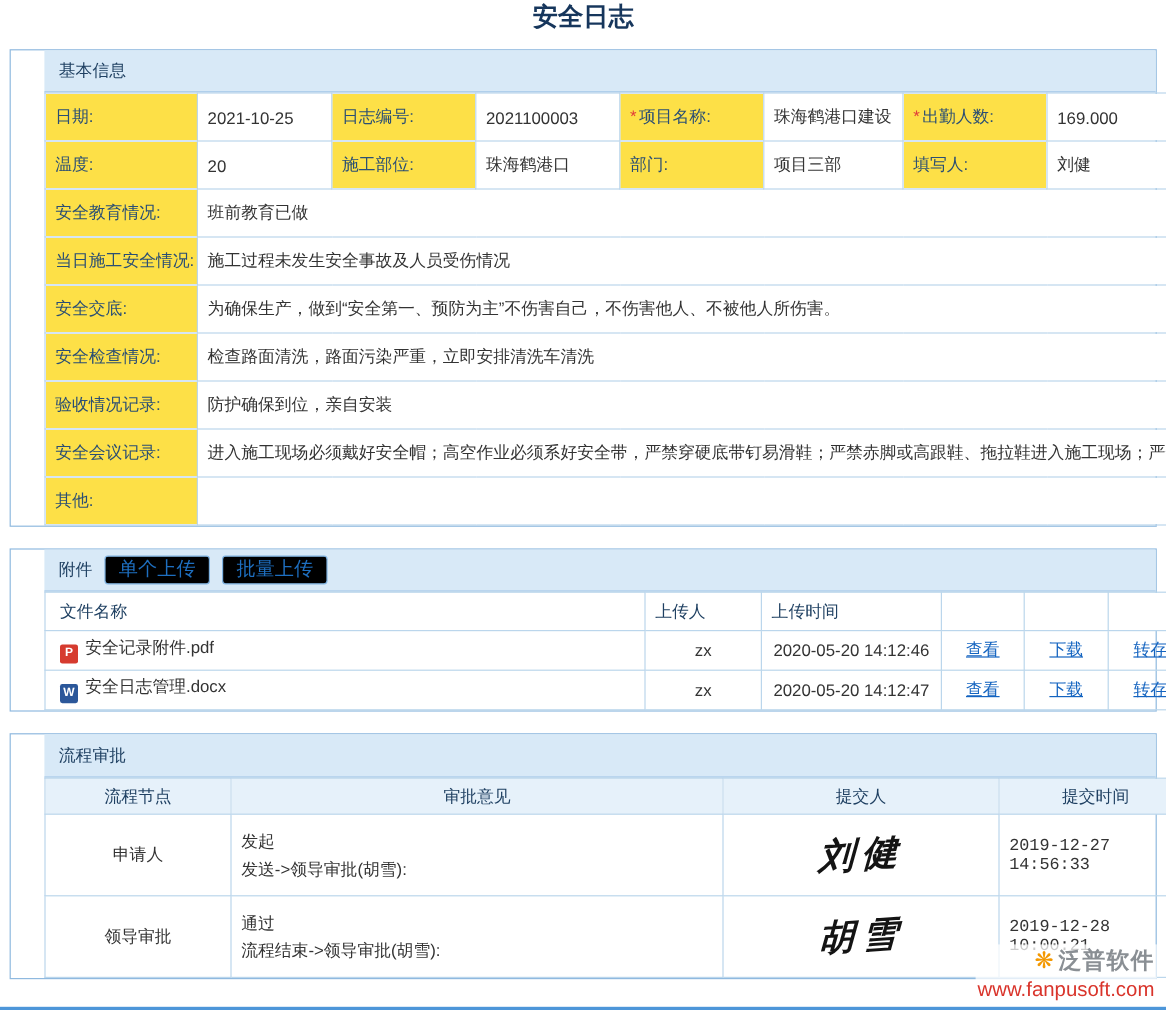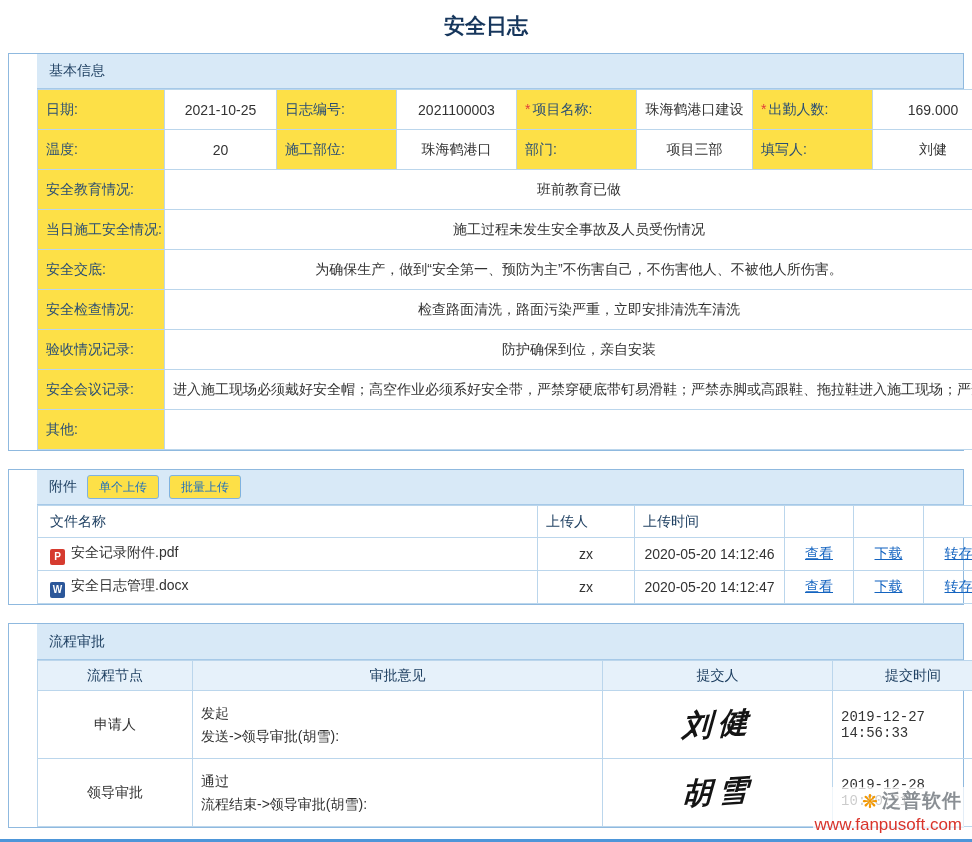--- a/index.html
+++ b/index.html
@@ -10,21 +10,21 @@
     font-family: "Liberation Sans", "DejaVu Sans", sans-serif;
     position: relative;
     overflow: hidden;
     color: #333;
   }
   .page-title {
     text-align: center;
     font-size: 21px;
     font-weight: bold;
     color: #16365C;
-    padding: 12px 0 13px 0;
+    padding: 0 0 13px 0;
   }
   .panel {
     margin: 0 8px 18px 8px;
     border: 1px solid #8FB9DF;
     background: #fff;
     padding-left: 28px;
   }
   .section-header {
     background: #D8E9F7;
     border-bottom: 1px solid #A6C9E8;
@@ -38,33 +38,33 @@
   }
   table.grid { border-collapse: collapse; table-layout: fixed; width: 100%; }
   table.grid td, table.grid th {
     border: 1px solid #BBD6EC;
     font-size: 14px;
     padding: 0 8px;
     overflow: hidden;
   }
   .basic td { height: 40px; white-space: nowrap; }
   td.lbl { background: #fde047; text-align: left; color: #2A4E74; padding-right: 9px; }
-  td.val { background: #fff; color: #333; text-align: center; }
+  td.val { background: #fff; color: #333; text-align: left; }
   .req { color: #E03A3A; margin-right: 2px; }
 
   
   .btn {
     display: inline-block;
     height: 24px; line-height: 22px;
     padding: 0 11px;
-    background: #fde047;
+    background: #000000;
     border: 1px solid #7FB2E0;
     border-radius: 3px;
     color: #1E6FC0;
-    font-size: 12px;
+    font-size: 16px;
     cursor: pointer;
   }
   .files th { height: 32px; font-weight: normal; color: #1F4062; background: #fff; text-align: left; }
   .files td { height: 33px; text-align: center; color: #333; }
   .files th.file-name-h, .files td.file-name-c { text-align: left; padding-left: 12px; }
   .file-icon {
     display: inline-block;
     width: 15px; height: 16px;
     border-radius: 2px;
     color: #fff;

